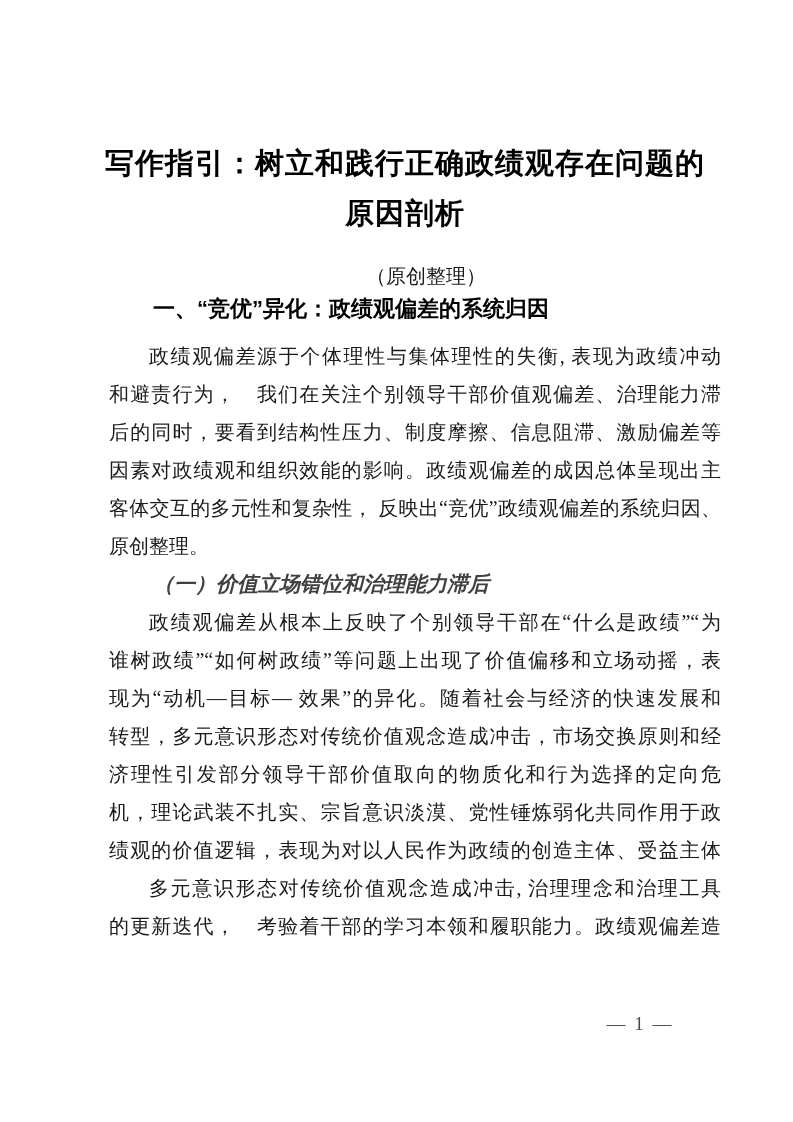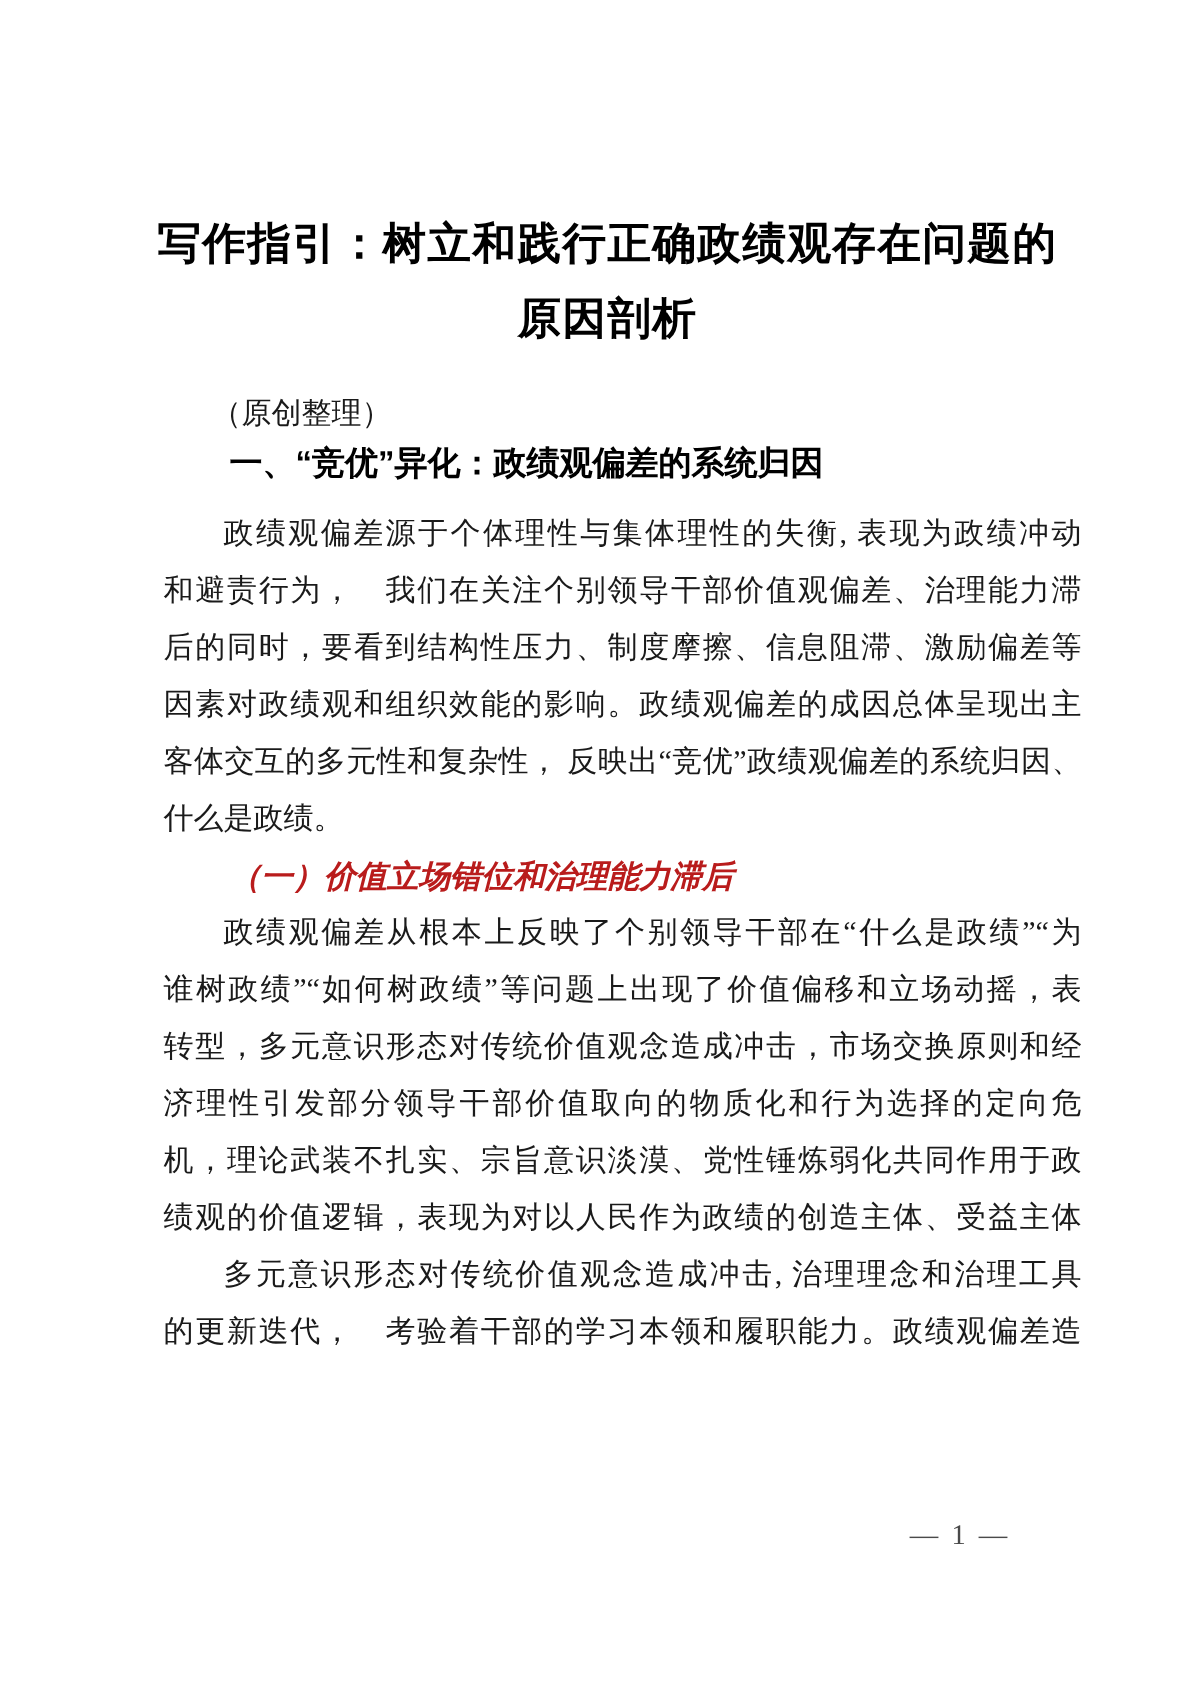--- a/index.html
+++ b/index.html
@@ -34,20 +34,21 @@
   .doc-meta {
     position: absolute;
     top: 261px;
     left: 99px;
     width: 612px;
     margin: 0;
     font-size: 20px;
     line-height: 30px;
     text-indent: 42px;
     color: #1a1a1a;
+    text-align: center;
   }
   .doc-body {
     position: absolute;
     top: 291px;
     left: 109px;
     width: 612px;
   }
   .heading1 {
     font-size: 22px;
     line-height: 36px;
@@ -57,21 +58,21 @@
     color: #000;
     font-family: "Liberation Sans", "DejaVu Sans", sans-serif;
   }
   .heading2 {
     font-size: 21px;
     line-height: 38px;
     font-weight: 700;
     font-style: italic;
     text-indent: 44px;
     margin: 0;
-    color: #b91c1c;
+    color: #404040;
     font-family: "Liberation Serif", "DejaVu Serif", serif;
   }
   .line {
     font-size: 20px;
     line-height: 38px;
     text-align: justify;
     text-align-last: justify;
     -moz-text-align-last: justify;
     color: #1a1a1a;
   }
@@ -101,24 +102,25 @@
 
   <p class="doc-meta">（原创整理）</p>
 
   <div class="doc-body" id="doc-body">
       <div class="heading1">一、“竞优”异化：政绩观偏差的系统归因</div>
       <div class="line indent">政绩观偏差源于个体理性与集体理性的失衡, 表现为政绩冲动</div>
       <div class="line">和避责行为，　我们在关注个别领导干部价值观偏差、治理能力滞</div>
       <div class="line">后的同时，要看到结构性压力、制度摩擦、信息阻滞、激励偏差等</div>
       <div class="line">因素对政绩观和组织效能的影响。政绩观偏差的成因总体呈现出主</div>
       <div class="line">客体交互的多元性和复杂性， 反映出“竞优”政绩观偏差的系统归因、</div>
-      <div class="line para-end">什么是政绩。</div>
+      <div class="line para-end">原创整理。</div>
       <div class="heading2">（一）价值立场错位和治理能力滞后</div>
       <div class="line indent">政绩观偏差从根本上反映了个别领导干部在“什么是政绩”“为</div>
       <div class="line">谁树政绩”“如何树政绩”等问题上出现了价值偏移和立场动摇，表</div>
+      <div class="line">现为“动机—目标— 效果”的异化。随着社会与经济的快速发展和</div>
       <div class="line">转型，多元意识形态对传统价值观念造成冲击，市场交换原则和经</div>
       <div class="line">济理性引发部分领导干部价值取向的物质化和行为选择的定向危</div>
       <div class="line">机，理论武装不扎实、宗旨意识淡漠、党性锤炼弱化共同作用于政</div>
       <div class="line">绩观的价值逻辑，表现为对以人民作为政绩的创造主体、受益主体</div>
       <div class="line indent">多元意识形态对传统价值观念造成冲击, 治理理念和治理工具</div>
       <div class="line">的更新迭代，　考验着干部的学习本领和履职能力。政绩观偏差造</div>
     </div>
 
   <div class="page-number">— 1 —</div>
 

